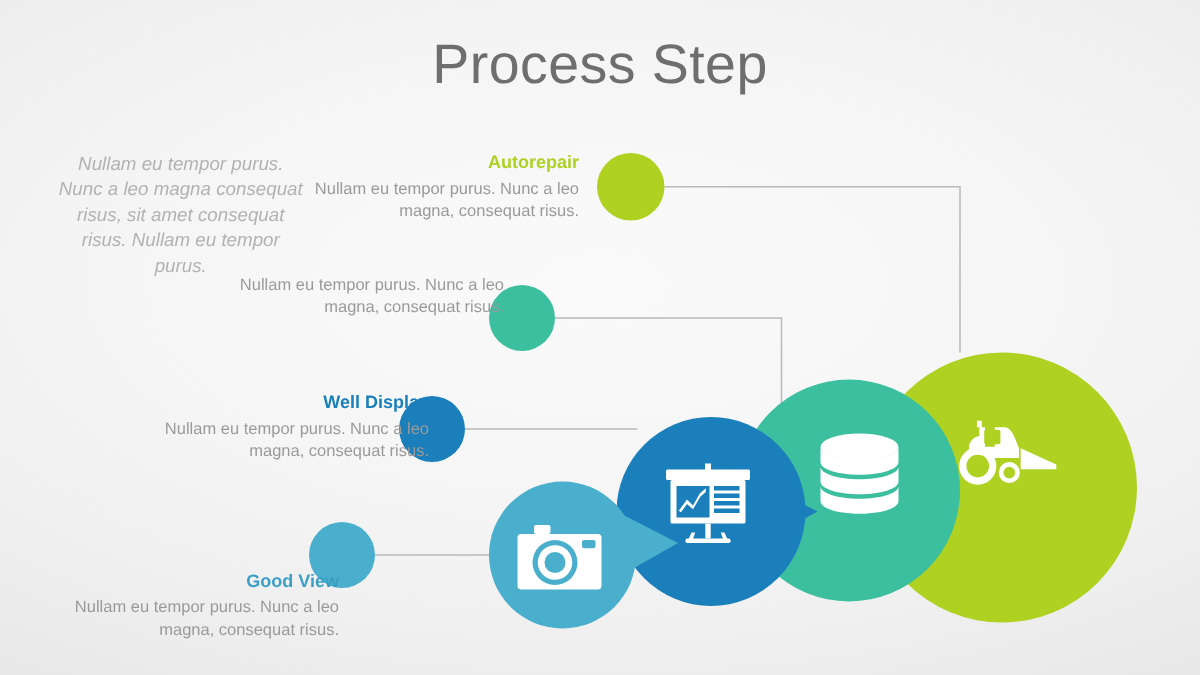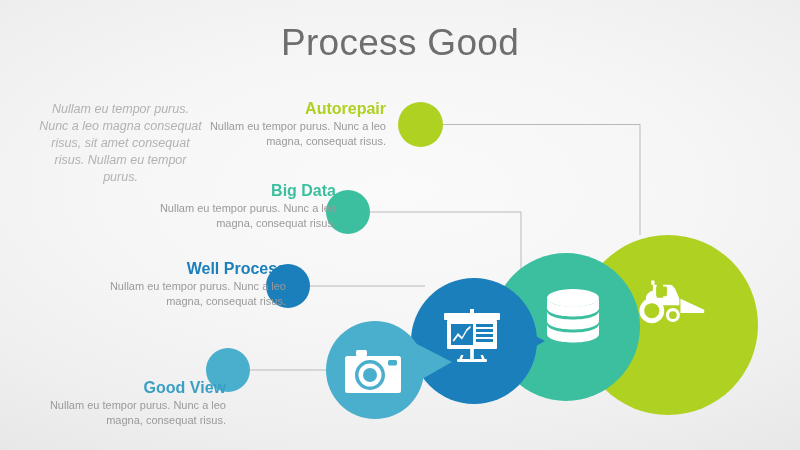--- a/index.html
+++ b/index.html
@@ -59,21 +59,21 @@
     height: 450px;
   }
 
   
   .step-text {
     position: absolute;
     text-align: right;
     width: 200px;
   }
   .step-title {
-    font-size: 16px;
+    font-size: 12px;
     font-weight: bold;
     margin: 0 0 3px 0;
     line-height: 15px;
   }
   .step-body {
     font-size: 11px;
     line-height: 14.5px;
     color: #9a9a9a;
     margin: 0;
     text-align: right;
@@ -99,21 +99,21 @@
   .connector {
     position: absolute;
     pointer-events: none;
   }
 </style>
 </head>
 <body>
 
 <div id="slide">
 
-  <div id="title">Process Good</div>
+  <div id="title">Process Step</div>
 
   <div id="intro">Nullam eu tempor purus. Nunc a leo magna consequat risus, sit amet consequat risus. Nullam eu tempor purus.</div>
 
   <svg class="connector" width="800" height="450" style="left:0;top:0;">
 
     <polyline points="443,124.5 640,124.5 640,235" fill="none" stroke="#b9b9b9" stroke-width="1"></polyline>
 
     <polyline points="370,212 521,212 521,280" fill="none" stroke="#b9b9b9" stroke-width="1"></polyline>
 
     <line x1="310" y1="286" x2="425" y2="286" stroke="#b9b9b9" stroke-width="1"></line>
@@ -194,26 +194,25 @@
   <div class="node" id="node-bigdata"></div>
   <div class="node" id="node-welldisplay"></div>
   <div class="node" id="node-goodview"></div>
 
   <div class="step-text" id="text-autorepair">
     <p class="step-title" style="color:#aed122;">Autorepair</p>
     <p class="step-body">Nullam eu tempor purus. Nunc a leo magna, consequat risus.</p>
   </div>
 
   <div class="step-text" id="text-bigdata">
-    <p class="step-title" style="color:#3cbf9f;">Big Data</p>
     <p class="step-body">Nullam eu tempor purus. Nunc a leo magna, consequat risus.</p>
   </div>
 
   <div class="step-text" id="text-welldisplay">
-    <p class="step-title" style="color:#1a7fba;">Well Process</p>
+    <p class="step-title" style="color:#1a7fba;">Well Display</p>
     <p class="step-body">Nullam eu tempor purus. Nunc a leo magna, consequat risus.</p>
   </div>
 
   <div class="step-text" id="text-goodview">
     <p class="step-title" style="color:#3a9fc4;">Good View</p>
     <p class="step-body">Nullam eu tempor purus. Nunc a leo magna, consequat risus.</p>
   </div>
 
 </div>
 

